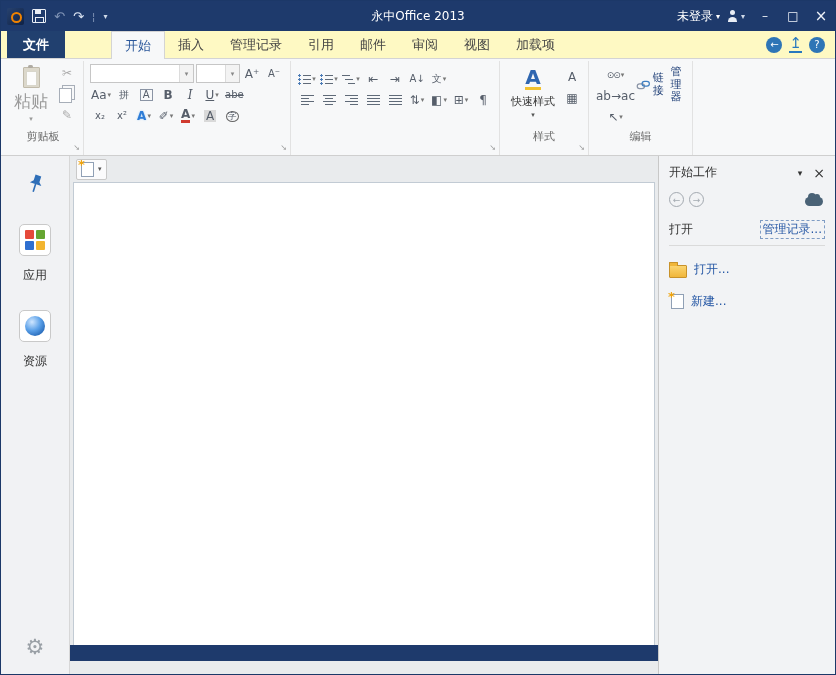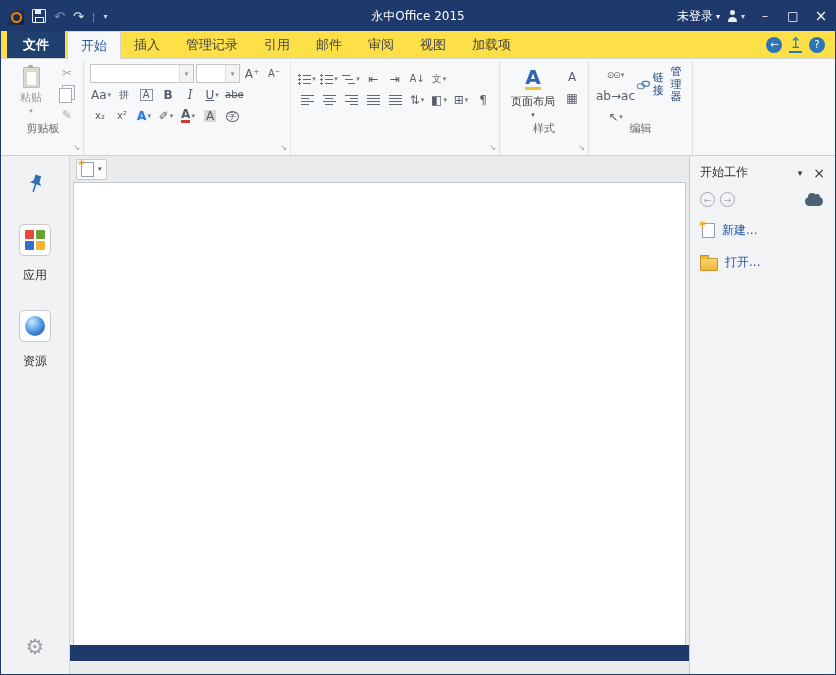--- a/index.html
+++ b/index.html
@@ -24,47 +24,47 @@
   .login{font-size:12px;color:#fff;display:flex;align-items:center;gap:3px;padding:0 4px;}
   .login .dd{font-size:8px;}
   .icon-user{width:13px;height:12px;position:relative;margin:0 2px;}
   .icon-user::before{content:"";position:absolute;left:4px;top:0;width:5px;height:5px;border-radius:50%;background:#e9eef6;}
   .icon-user::after{content:"";position:absolute;left:2px;bottom:0;width:9px;height:5px;border-radius:5px 5px 0 0;background:#e9eef6;}
   .user-dd{font-size:8px;color:#cfd9e8;margin-right:6px;}
   .winbtn{width:28px;height:30px;display:flex;align-items:center;justify-content:center;color:#eef2f8;font-size:12px;}
   .winbtn.close{font-size:15px;}
 
   
-  .tabrow{height:27px;display:flex;align-items:flex-end;background:#fde047;padding-left:6px;border-bottom:1px solid #d4d4d4;flex:0 0 auto;}
+  .tabrow{height:27px;display:flex;align-items:flex-end;background:#fef9c3;padding-left:6px;border-bottom:1px solid #d4d4d4;flex:0 0 auto;}
   .tab-file{align-self:stretch;display:flex;align-items:center;justify-content:center;width:58px;background:#21406f;color:#fff;
     font-size:13px;font-weight:bold;margin-right:2px;}
   .tab{height:26px;line-height:26px;padding:0 13px;font-size:13px;color:#444;}
-  .tab.active{background:#f7f8f9;border:1px solid #d4d4d4;border-bottom:none;color:#2b579a;margin-bottom:-1px;height:27px;line-height:27px;}
+  .tab.active{background:#f7f8f9;border:1px solid #d4d4d4;border-bottom:none;color:#2b579a;margin-bottom:-1px;height:27px;line-height:27px;margin-left:44px;}
   .tab-tools{margin-left:auto;display:flex;align-items:center;gap:7px;margin-right:10px;margin-bottom:5px;}
   .circle{width:16px;height:16px;border-radius:50%;background:#2e75b6;color:#fff;display:flex;align-items:center;justify-content:center;font-size:10px;line-height:1;}
   .upload-glyph{color:#2878be;font-size:15px;line-height:1;border-bottom:2px solid #2878be;}
 
   
   .ribbon{height:97px;display:flex;align-items:stretch;padding:2px 2px 0;flex:0 0 auto;background:#f7f8f9;border-bottom:1px solid #cfcfcf;box-sizing:border-box;}
   .rgroup{position:relative;display:flex;align-items:flex-start;padding:3px 6px 16px;border-right:1px solid #e2e2e2;}
-  .rgroup-label{position:absolute;bottom:19px;left:0;right:0;text-align:center;font-size:11px;color:#6a6a6a;}
+  .rgroup-label{position:absolute;bottom:11px;left:0;right:0;text-align:center;font-size:11px;color:#6a6a6a;}
   .launcher{position:absolute;bottom:3px;right:3px;font-size:8px;color:#9a9a9a;line-height:1;}
   .rows{display:flex;flex-direction:column;gap:3px;}
   .row{display:flex;align-items:center;gap:2px;}
   .rbtn{display:inline-flex;align-items:center;justify-content:center;height:18px;min-width:18px;padding:0 1px;
     color:#565e6a;font-size:12px;line-height:1;border-radius:2px;gap:1px;}
   .rbtn .dd{font-size:7px;color:#777;}
   .dim2{color:#a9a9a9;}
 
   
   .bigbtn{display:flex;flex-direction:column;align-items:center;width:44px;padding-top:3px;gap:2px;}
   .icon-clip{width:15px;height:19px;background:#cfc7b4;border:1px solid #a39a81;position:relative;border-radius:1px;opacity:.65;}
   .icon-clip::before{content:"";position:absolute;left:2px;top:3px;right:2px;bottom:1px;background:#fff;border:1px solid #c9c4b4;}
   .icon-clip::after{content:"";position:absolute;left:4px;top:-3px;width:5px;height:3px;background:#8a8374;border-radius:2px;}
-  .paste-label{font-size:11px;color:#9a9a9a;}
+  .paste-label{font-size:17px;color:#9a9a9a;}
   .icon-copy{width:11px;height:13px;border:1px solid #a7aeb8;background:#fff;box-shadow:3px -3px 0 -1px #f7f8f9,3px -3px 0 0 #a7aeb8;margin:3px 4px 0 0;}
 
   
   .combo{display:inline-flex;height:19px;background:#fff;border:1px solid #c6c6c6;box-sizing:border-box;}
   .combo .val{flex:1;}
   .combo .arrow{width:13px;border-left:1px solid #dcdcdc;display:flex;align-items:center;justify-content:center;font-size:7px;color:#888;background:#f3f3f3;}
   .g-bold{font-weight:bold;}
   .g-italic{font-style:italic;font-family:"DejaVu Serif","Liberation Serif",serif;}
   .g-under{text-decoration:underline;}
   .g-strike{text-decoration:line-through;font-size:10px;}
@@ -118,21 +118,21 @@
   .docstrip{height:26px;display:flex;align-items:center;padding-left:6px;flex:0 0 auto;}
   .newbtn{display:flex;align-items:center;gap:4px;padding:2px 4px;border:1px solid #c9c9c9;background:#fbfbfc;border-radius:2px;}
   .newbtn .dd{font-size:7px;color:#555;}
   .icon-newdoc{width:11px;height:13px;background:#fff;border:1px solid #90a0b5;position:relative;}
   .icon-newdoc::after{content:"*";position:absolute;left:-4px;top:-6px;color:#f0a30a;font-size:13px;font-weight:bold;}
   .page{flex:1;background:#fff;border:1px solid #c2cbd4;border-bottom:none;margin:0 3px;}
   .bluestrip{height:16px;background:#1e3a6c;flex:0 0 auto;}
   .docgap{height:13px;flex:0 0 auto;}
 
   
-  .taskpane{width:146px;flex:0 0 auto;background:#f2f3f5;border-left:1px solid #c8c8c8;padding:8px 10px;box-sizing:border-box;
+  .taskpane{width:177px;flex:0 0 auto;background:#f2f3f5;border-left:1px solid #c8c8c8;padding:8px 10px;box-sizing:border-box;
     display:flex;flex-direction:column;font-size:12px;color:#333;}
   .tp-header{display:flex;align-items:center;}
   .tp-title{flex:1;}
   .tp-dd{font-size:9px;color:#333;margin-right:11px;}
   .tp-close{font-size:14px;color:#333;line-height:1;}
   .tp-nav{display:flex;align-items:center;gap:5px;margin-top:11px;}
   .navcircle{width:15px;height:15px;border:1px solid #a3a9b0;border-radius:50%;color:#a3a9b0;font-size:9px;display:flex;align-items:center;justify-content:center;box-sizing:border-box;}
   .spacer{flex:1;}
   .icon-cloud{width:18px;height:9px;background:#4a6276;border-radius:8px;position:relative;margin-top:4px;margin-right:2px;}
   .icon-cloud::before{content:"";position:absolute;left:3px;top:-4px;width:8px;height:8px;border-radius:50%;background:#4a6276;}
@@ -154,21 +154,21 @@
 
   <div class="titlebar">
     <div class="qat">
       <span class="logo"></span>
       <span class="icon-save"></span>
       <span class="qbtn dim">↶</span>
       <span class="qbtn">↷</span>
       <span class="qsep">¦</span>
       <span class="qdd">▾</span>
     </div>
-    <div class="title-center">永中Office 2015</div>
+    <div class="title-center">永中Office 2013</div>
     <div class="tb-right">
       <span class="login">
         <span>未登录</span>
         <span class="dd">▾</span>
       </span>
       <span class="icon-user"></span>
       <span class="user-dd">▾</span>
       <span class="winbtn">–</span>
       <span class="winbtn">□</span>
       <span class="winbtn close">×</span>
@@ -321,21 +321,21 @@
           </span>
           <span class="rbtn">¶</span>
         </div>
       </div>
       <span class="launcher">↘</span>
     </div>
 
     <div class="rgroup">
       <div class="bigbtn" style="width:54px;">
         <span class="qsA">A</span>
-        <span class="qs-label">页面布局</span>
+        <span class="qs-label">快速样式</span>
         <span class="dd" style="font-size:7px;color:#555;">▾</span>
       </div>
       <div class="rows" style="margin-left:2px;margin-top:4px;">
         <span class="rbtn">A</span>
         <span class="rbtn">▦</span>
       </div>
       <span class="rgroup-label">样式</span>
       <span class="launcher">↘</span>
     </div>
 
@@ -409,24 +409,29 @@
         <span class="tp-title">开始工作</span>
         <span class="tp-dd">▾</span>
         <span class="tp-close">×</span>
       </div>
       <div class="tp-nav">
         <span class="navcircle">←</span>
         <span class="navcircle">→</span>
         <span class="spacer"></span>
         <span class="icon-cloud"></span>
       </div>
+      <div class="tp-openrow">
+        <span>打开</span>
+        <span class="spacer"></span>
+        <span class="manage">管理记录...</span>
+      </div>
+      <div class="tp-item">
+        <span class="icon-folder"></span>
+        <span class="tp-link">打开...</span>
+      </div>
       <div class="tp-item">
         <span class="icon-newdoc" style="margin-left:2px;"></span>
         <span class="tp-link">新建...</span>
       </div>
-      <div class="tp-item">
-        <span class="icon-folder"></span>
-        <span class="tp-link">打开...</span>
-      </div>
     </div>
   </div>
 
 </div>
 
 </body></html>

